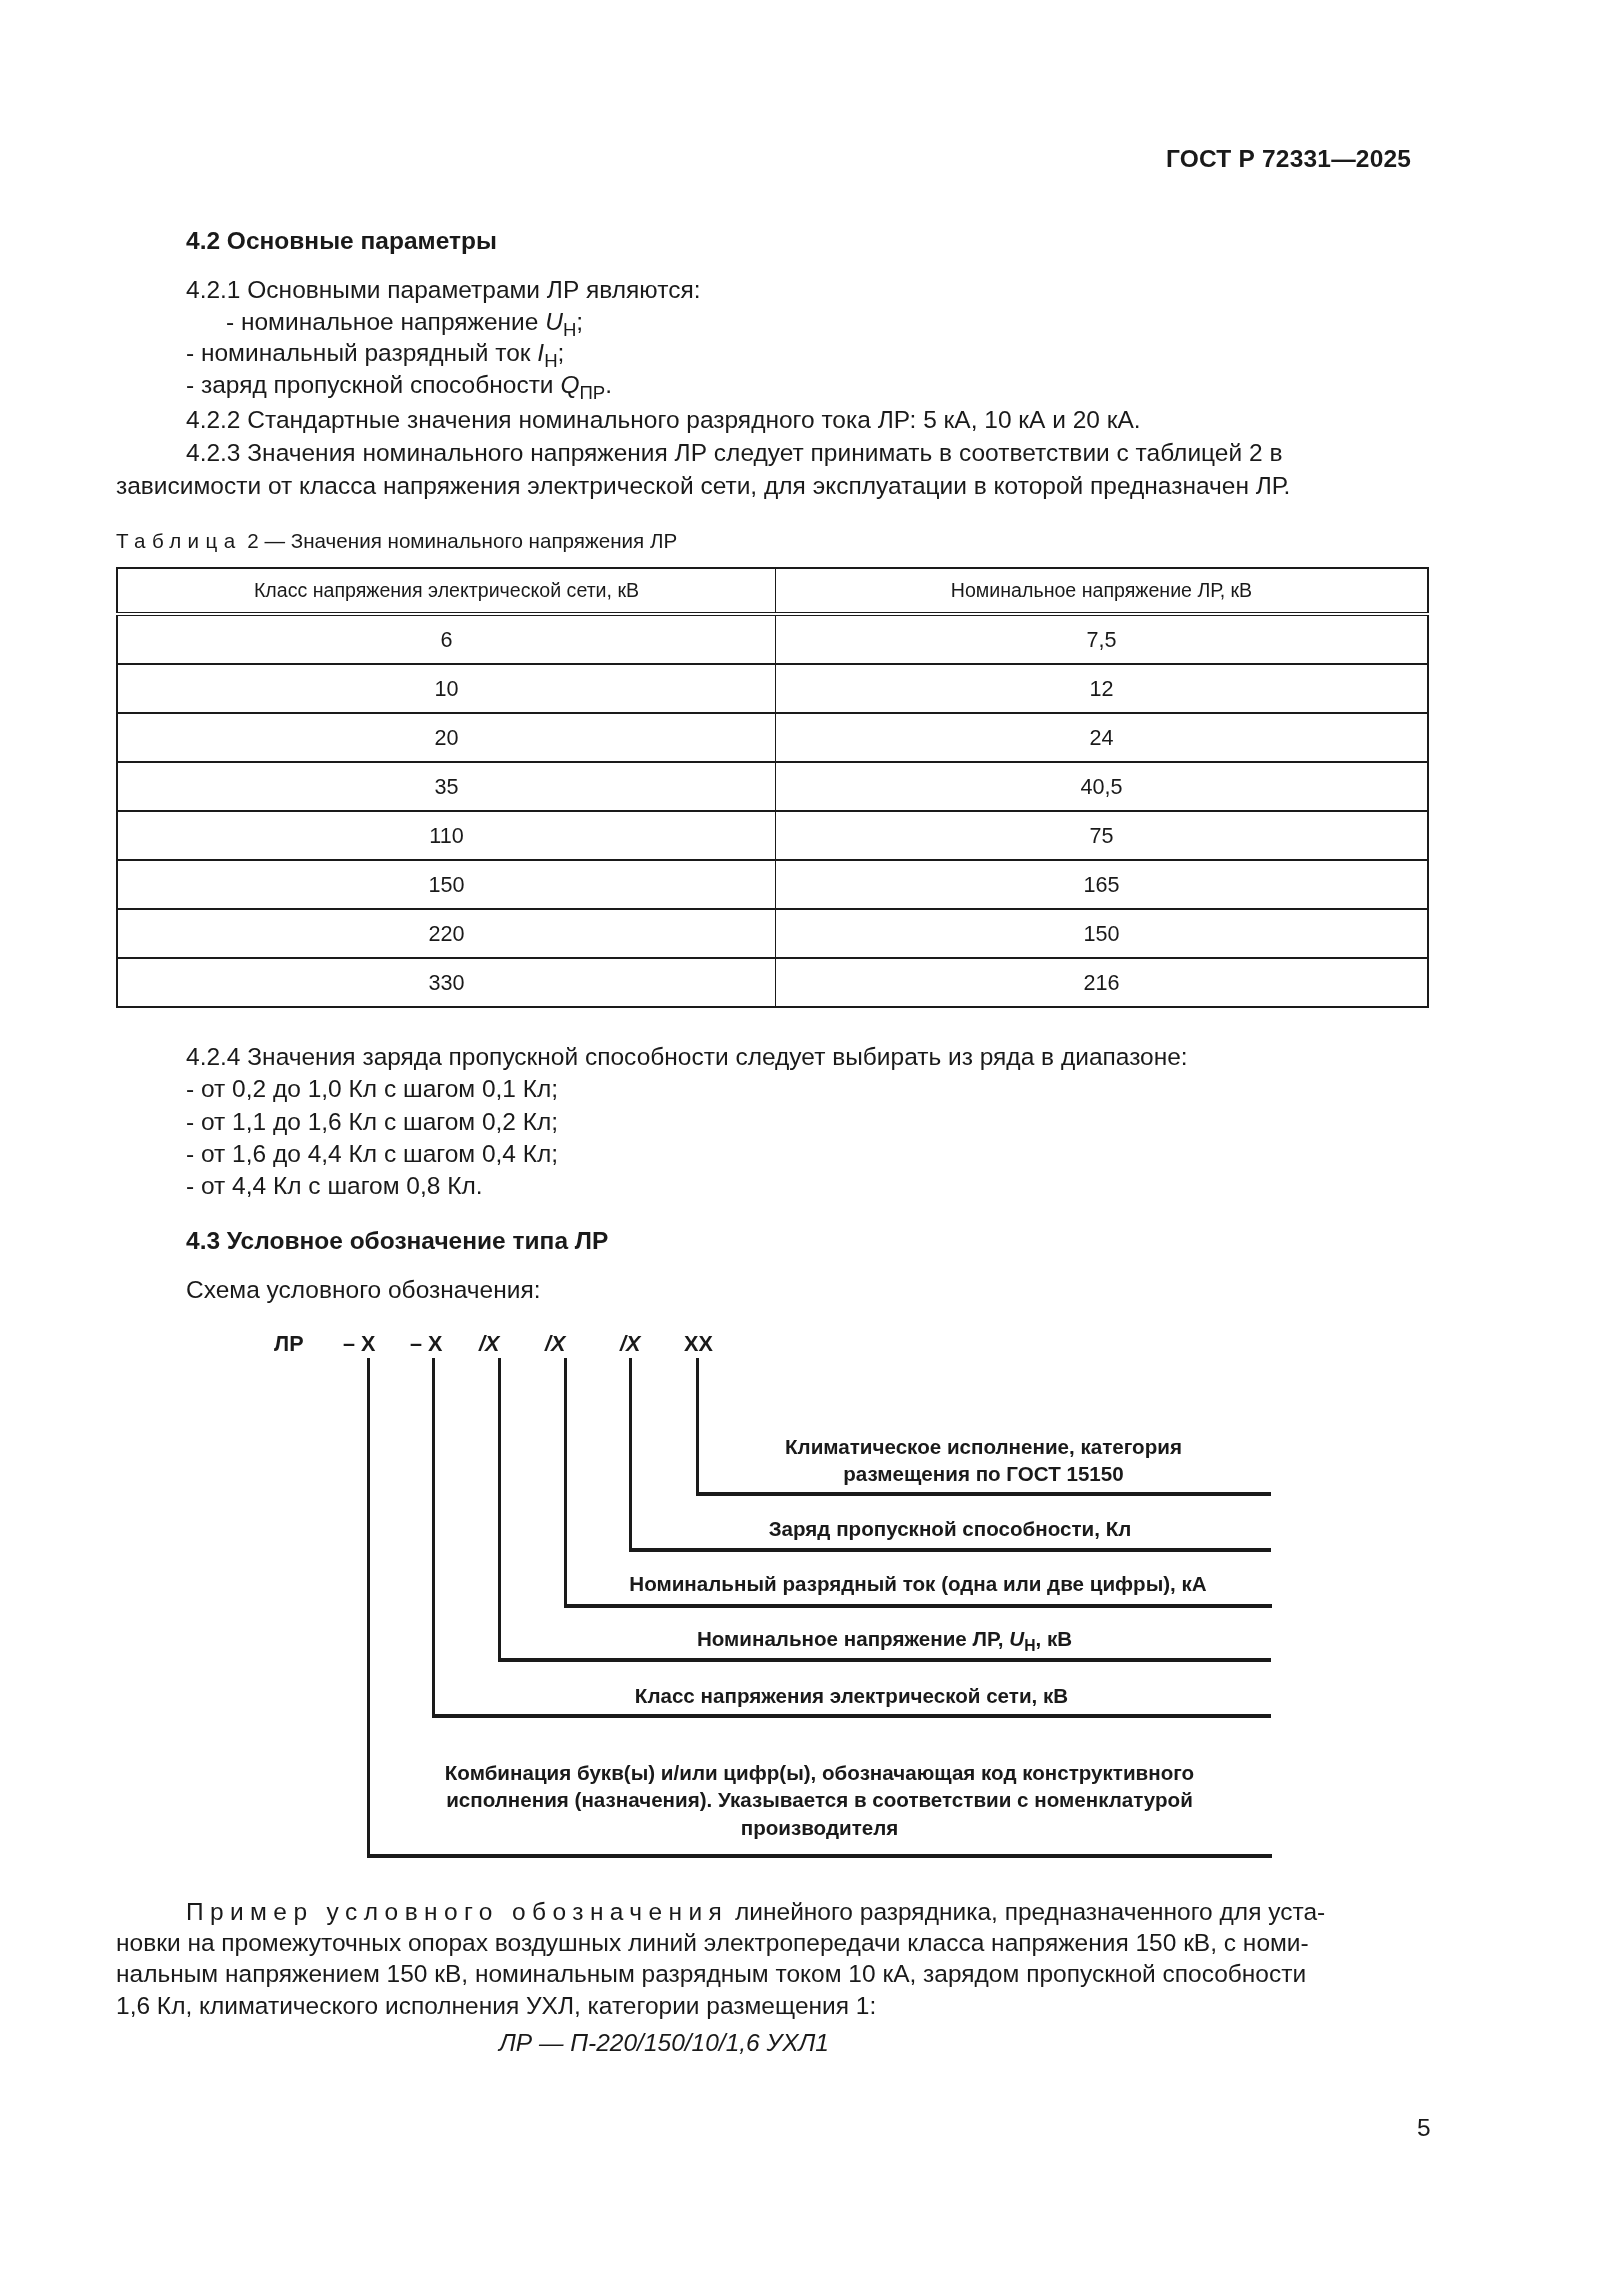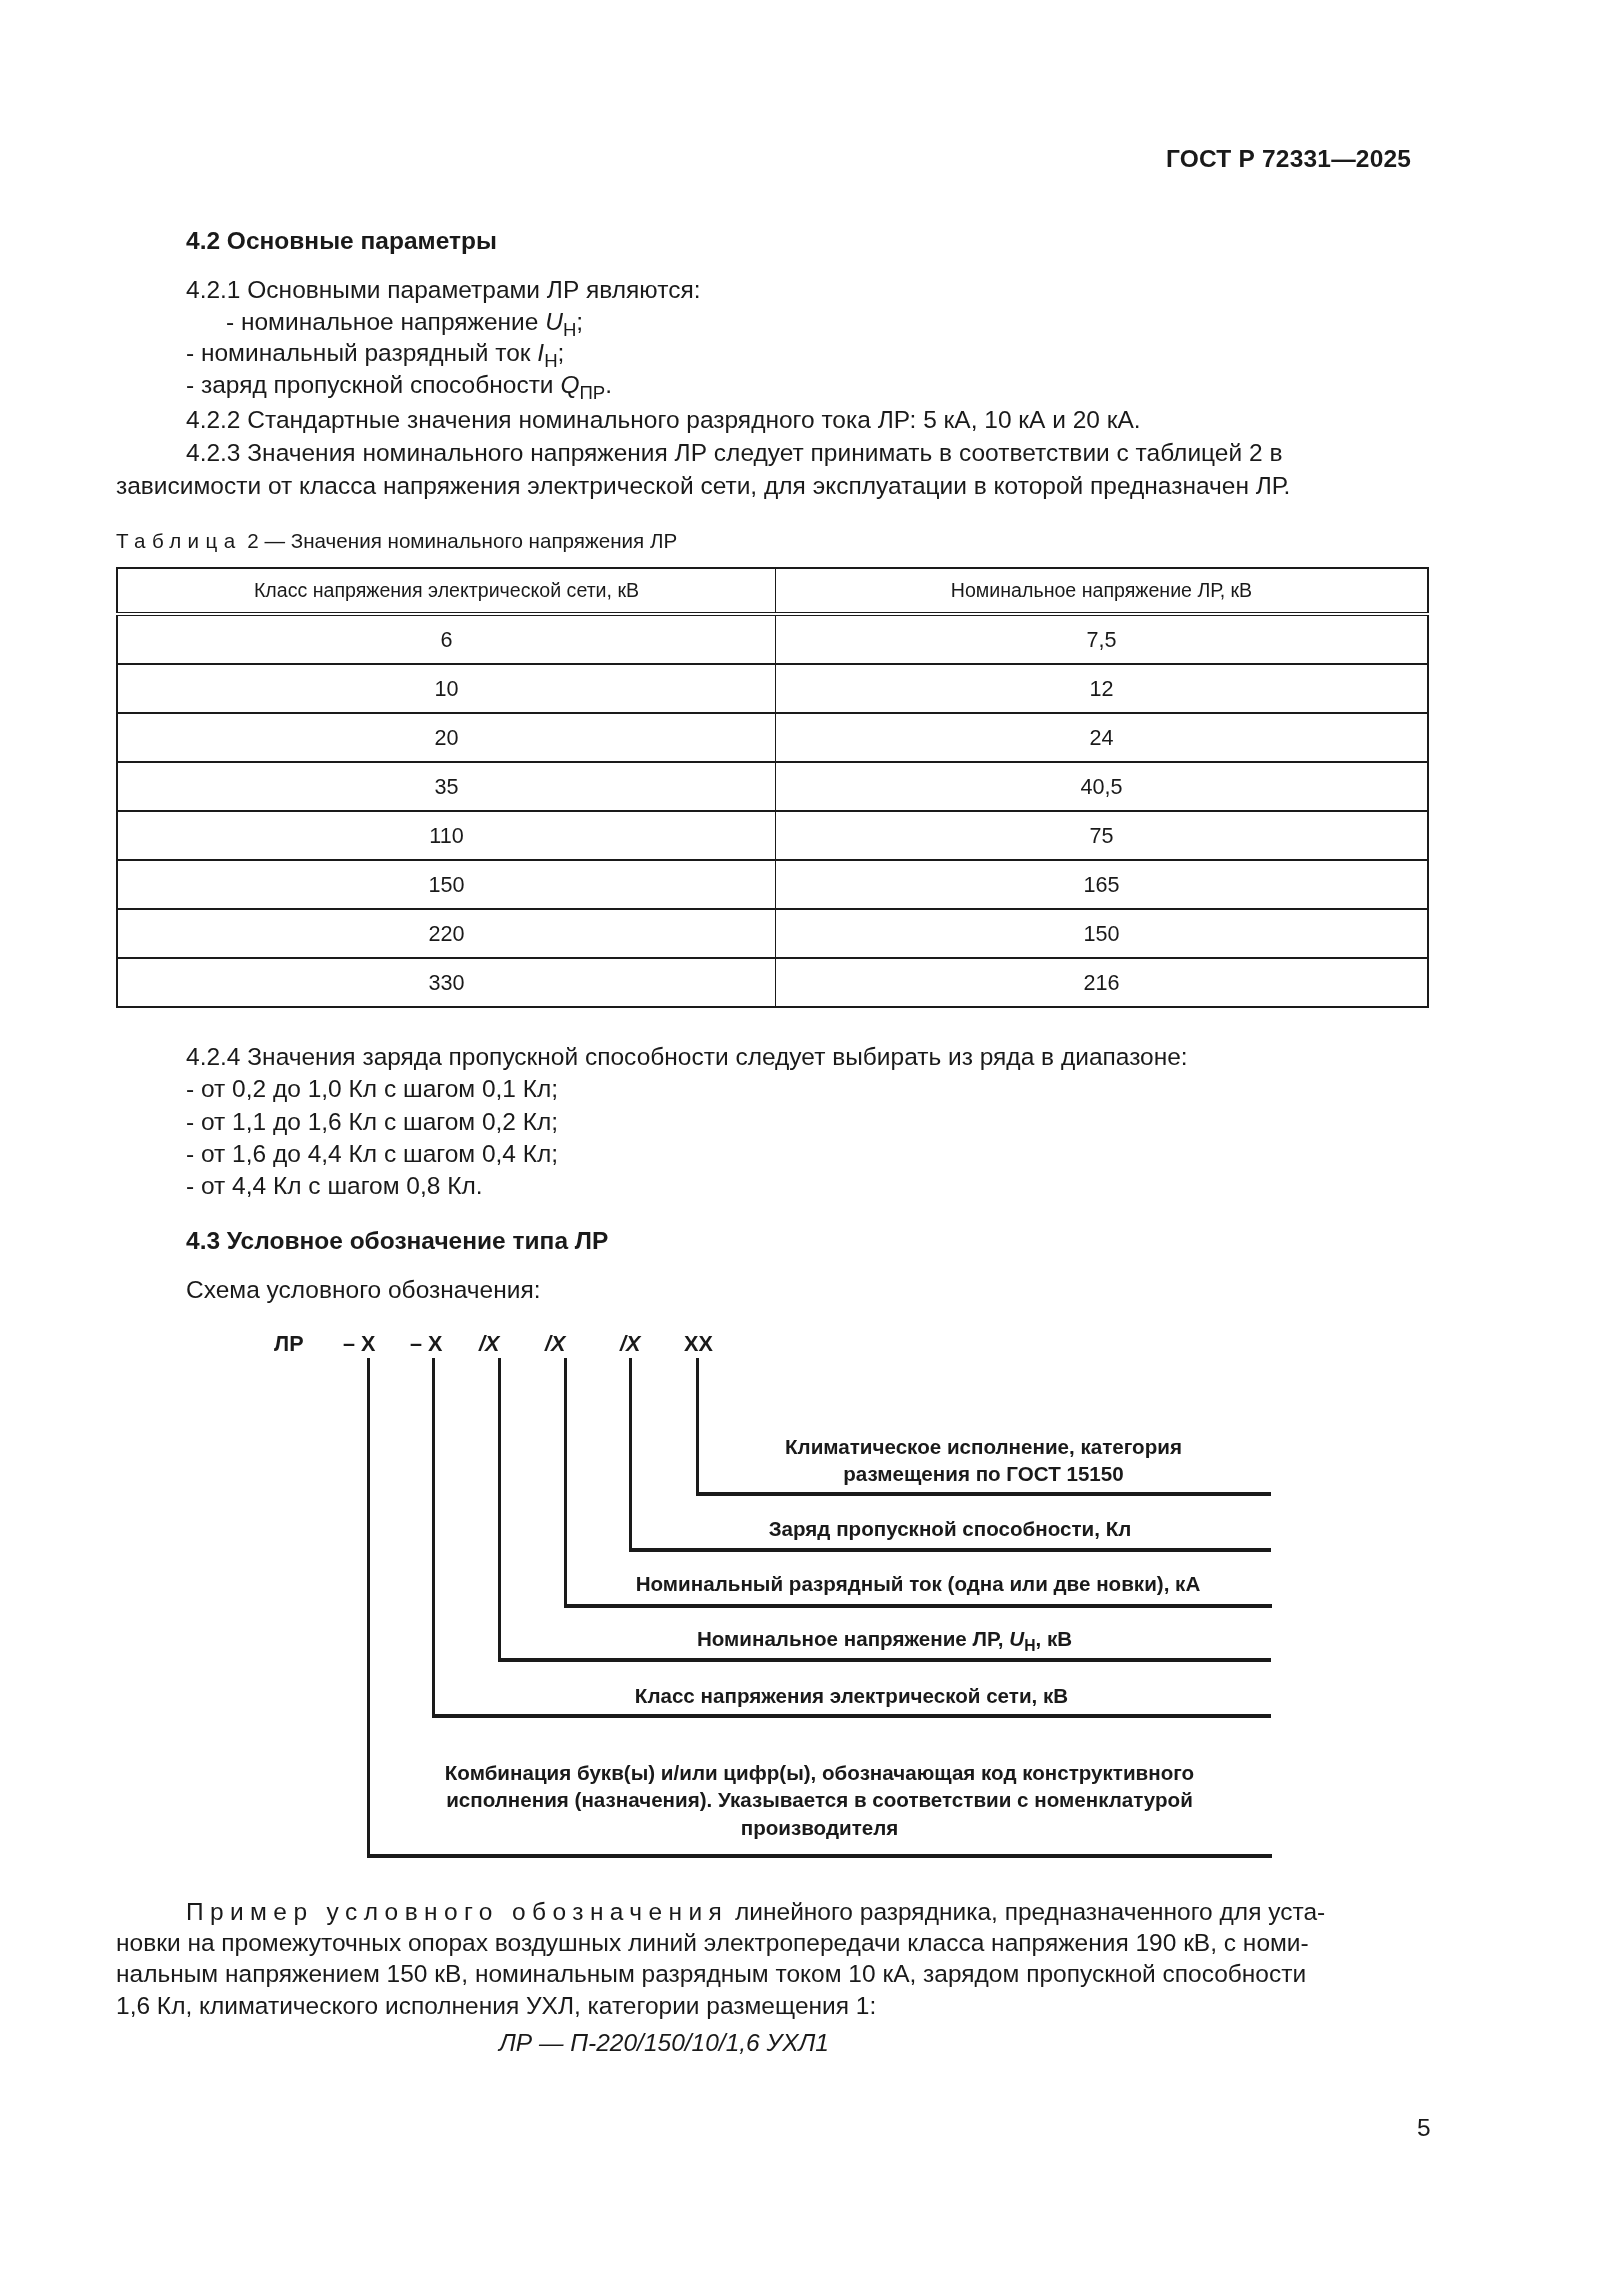--- a/index.html
+++ b/index.html
@@ -130,34 +130,34 @@
   <div class="hline" style="left:564px; top:1604px; width:708px;"></div>
   <div class="hline" style="left:498px; top:1658px; width:773px;"></div>
   <div class="hline" style="left:432px; top:1714px; width:839px;"></div>
   <div class="hline" style="left:367px; top:1854px; width:905px;"></div>
 
   <div class="dlabel" style="left:696px; width:575px; top:1433px;">
     <div>Климатическое исполнение, категория</div>
     <div>размещения по ГОСТ 15150</div>
   </div>
   <div class="dlabel" style="left:629px; width:642px; top:1515px;">Заряд пропускной способности, Кл</div>
-  <div class="dlabel" style="left:564px; width:708px; top:1570px;">Номинальный разрядный ток (одна или две новки), кА</div>
+  <div class="dlabel" style="left:564px; width:708px; top:1570px;">Номинальный разрядный ток (одна или две цифры), кА</div>
   <div class="dlabel" style="left:498px; width:773px; top:1625px;">
     <span>Номинальное напряжение ЛР, </span><span class="it">U</span><span class="sub" style="font-size:15.7px; vertical-align:-4.9px;">Н</span><span>, кВ</span>
   </div>
   <div class="dlabel" style="left:432px; width:839px; top:1682px;">Класс напряжения электрической сети, кВ</div>
   <div class="dlabel" style="left:367px; width:905px; top:1759px;">
     <div>Комбинация букв(ы) и/или цифр(ы), обозначающая код конструктивного</div>
     <div>исполнения (назначения). Указывается в соответствии с номенклатурой</div>
     <div>производителя</div>
   </div>
 </div>
 
 <div class="abs p" style="left:186px; top:1896px;">
   <span class="spaced">Пример условного обозначения</span><span> линейного разрядника, предназначенного для уста-</span>
 </div>
-<div class="abs p" style="left:116px; top:1927px;">новки на промежуточных опорах воздушных линий электропередачи класса напряжения 190 кВ, с номи-</div>
+<div class="abs p" style="left:116px; top:1927px;">новки на промежуточных опорах воздушных линий электропередачи класса напряжения 150 кВ, с номи-</div>
 <div class="abs p" style="left:116px; top:1958px;">нальным напряжением 150 кВ, номинальным разрядным током 10 кА, зарядом пропускной способности</div>
 <div class="abs p" style="left:116px; top:1990px;">1,6 Кл, климатического исполнения УХЛ, категории размещения 1:</div>
 <div class="abs formula">ЛР — П-220/150/10/1,6 УХЛ1</div>
 
 <div class="abs pagenum">5</div>
 
 
 </body></html>

